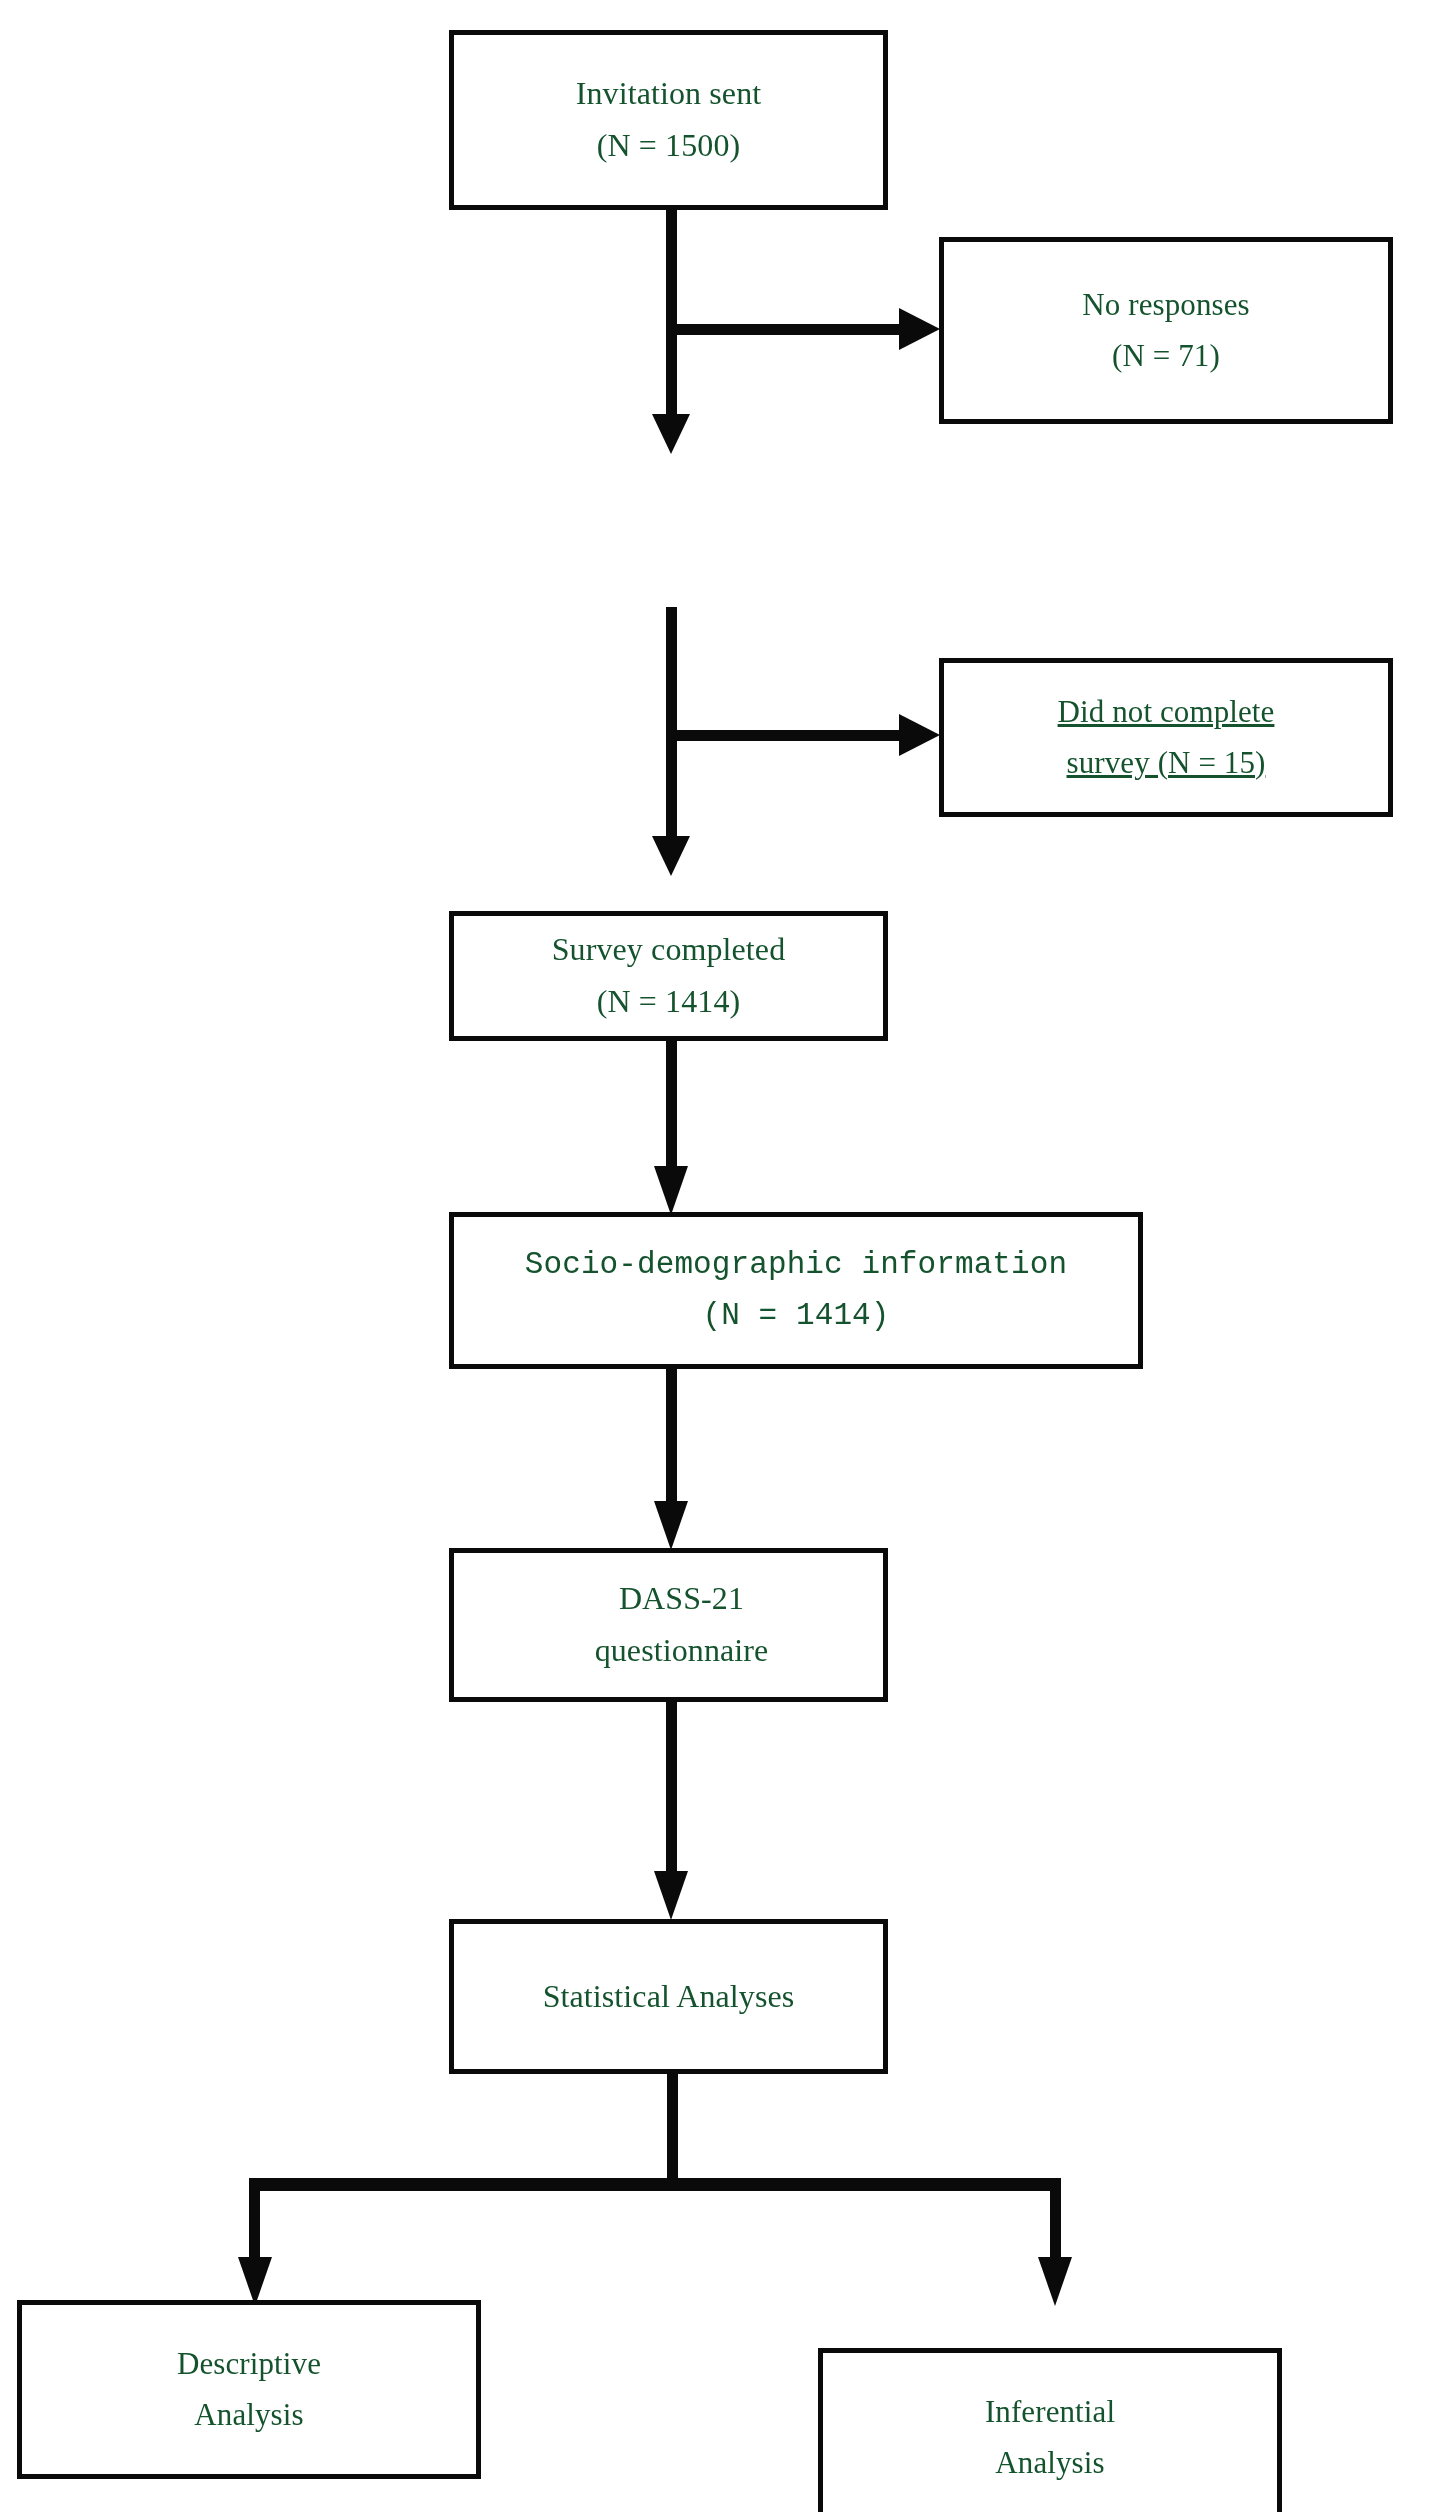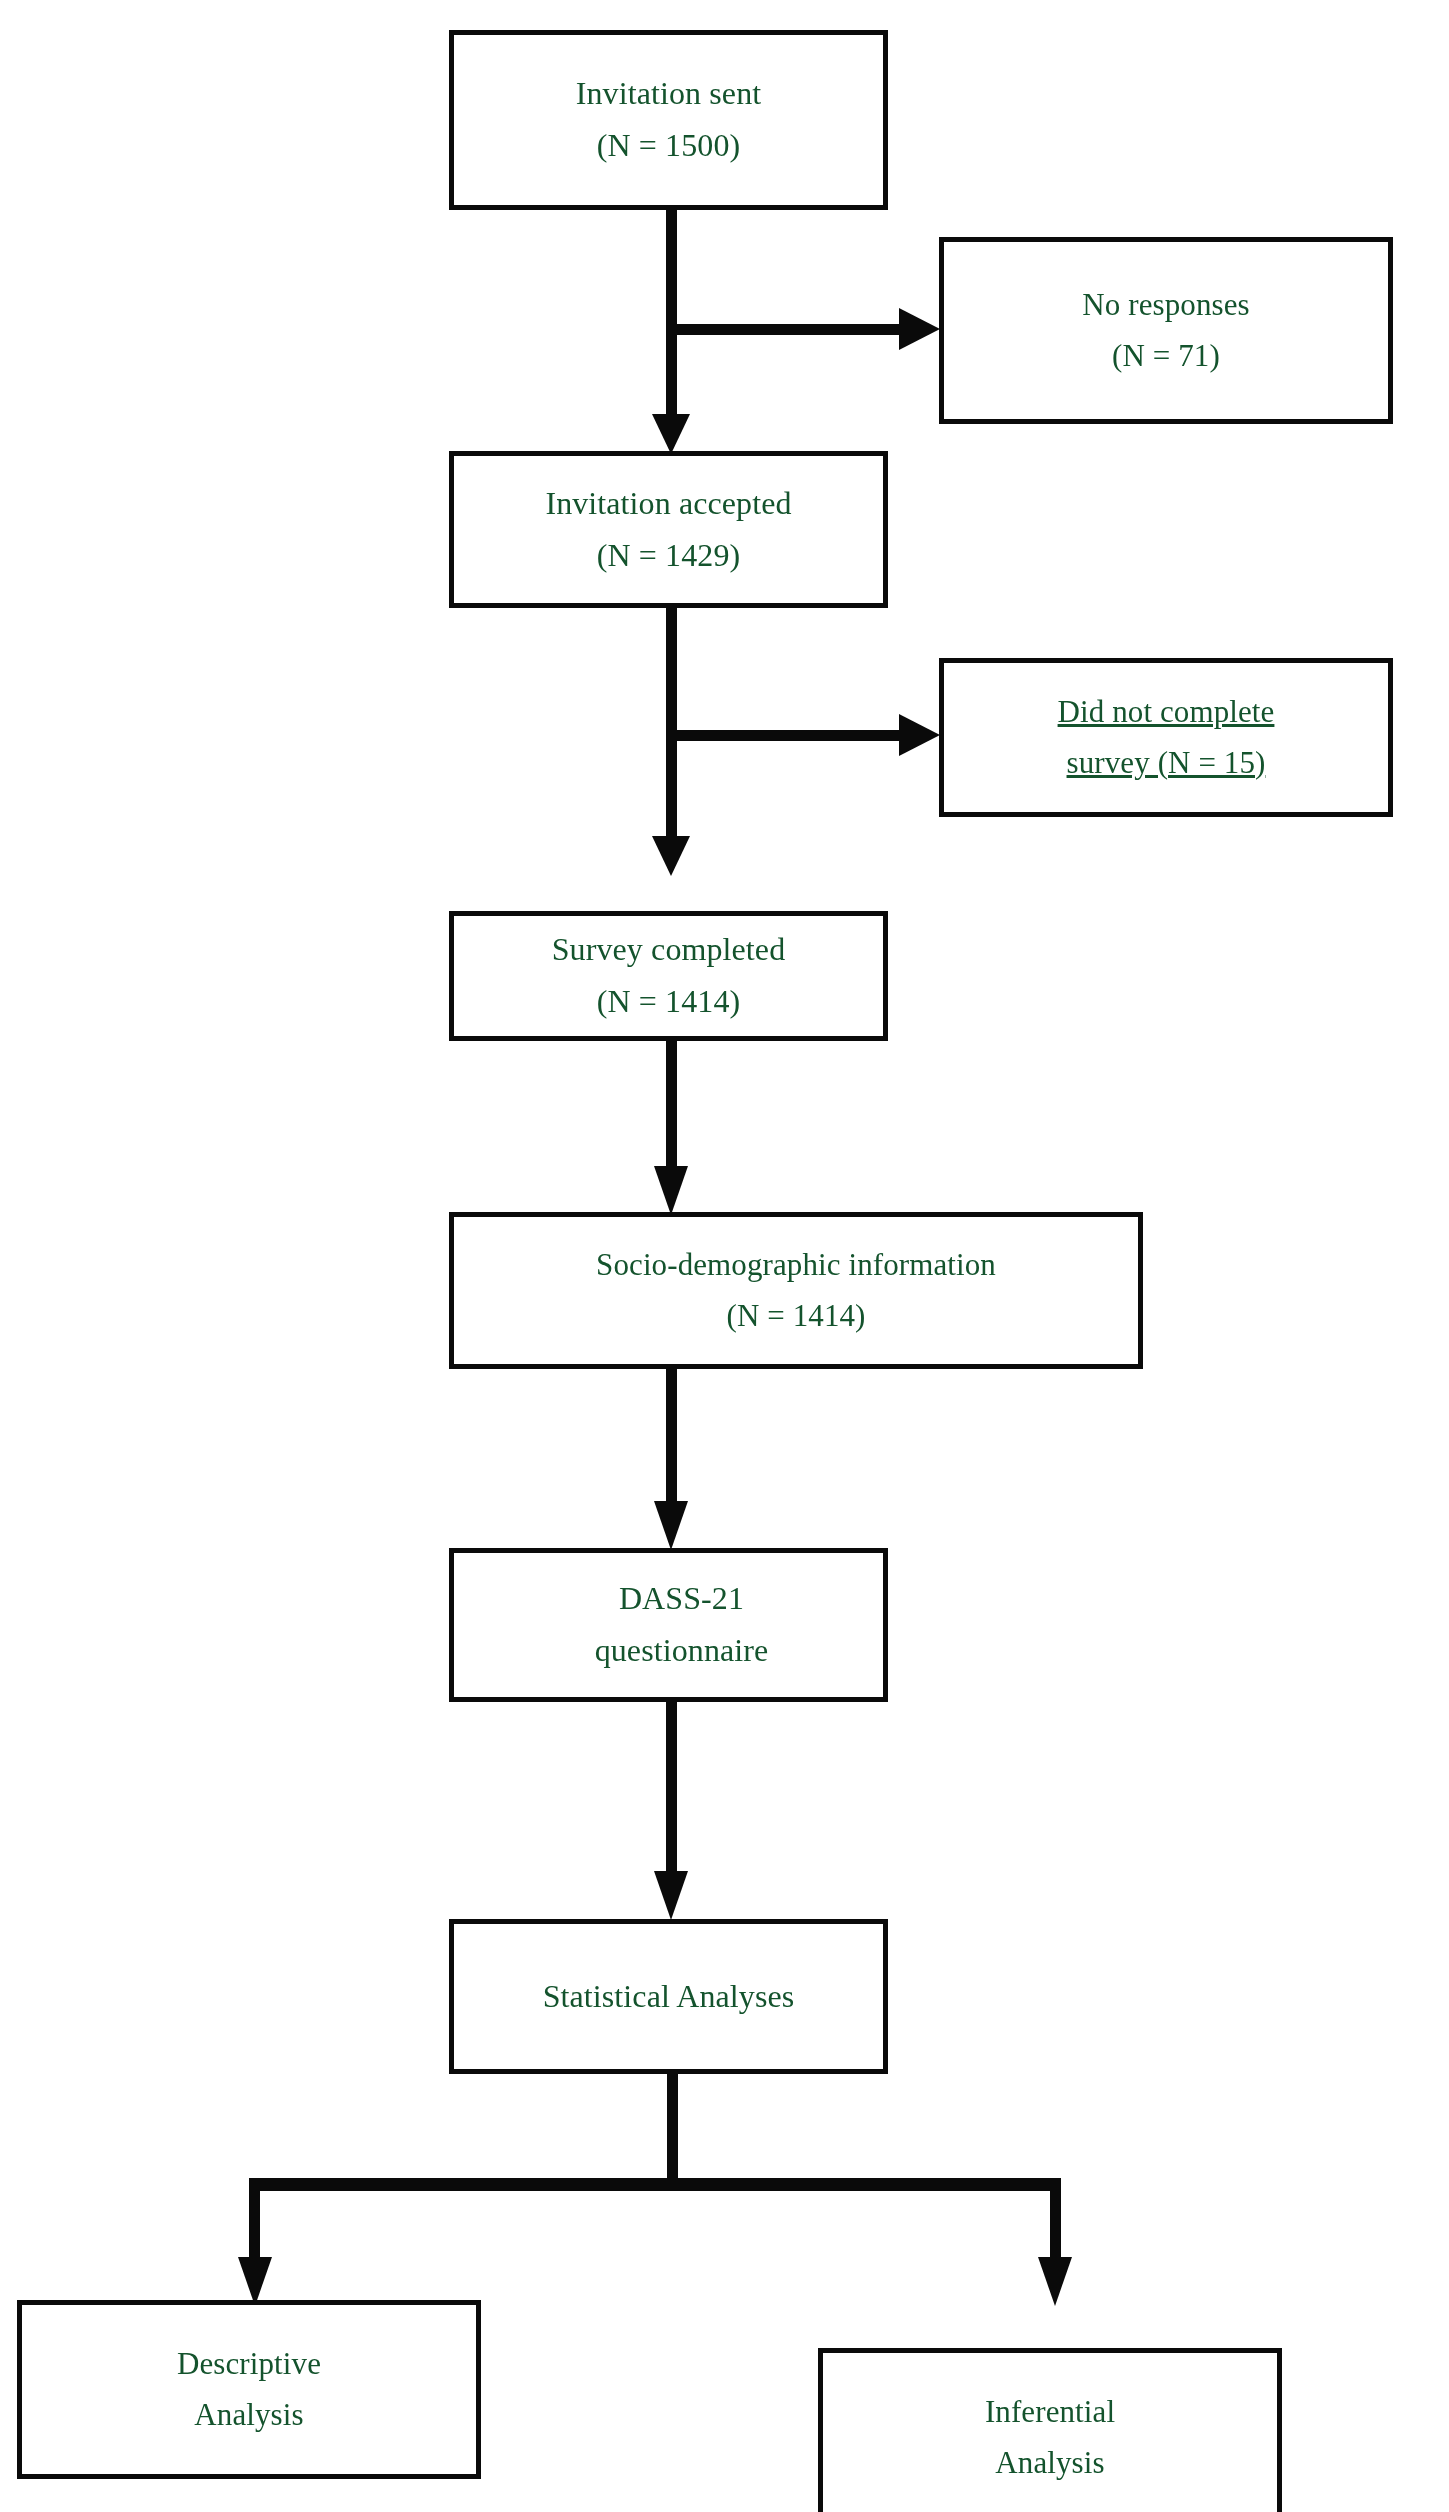--- a/index.html
+++ b/index.html
@@ -102,45 +102,41 @@
   <div class="arrow-down" style="left:652px; top:414px;"></div>
 
   <div class="hline" style="left:666px; top:324px; width:241px;"></div>
   <div class="arrow-right" style="left:899px; top:308px;"></div>
 
   <div class="fbox t-side" style="left:939px; top:237px; width:454px; height:187px;">
     <span class="ln">No responses</span>
     <span class="ln">(N = 71)</span>
   </div>
 
-  <div class="fbox t-main" style="left:449px; top:451px; width:439px; height:157px;">
-    <span class="ln">Invitation accepted</span>
-    <span class="ln">(N = 1429)</span>
-  </div>
 
   <div class="vline" style="left:666px; top:607px; height:231px;"></div>
   <div class="arrow-down" style="left:652px; top:836px;"></div>
 
   <div class="hline" style="left:666px; top:730px; width:241px;"></div>
   <div class="arrow-right" style="left:899px; top:714px;"></div>
 
   <div class="fbox t-side" style="left:939px; top:658px; width:454px; height:159px;text-decoration:underline;">
     <span class="ln">Did not complete</span>
     <span class="ln">survey (N = 15)</span>
   </div>
 
   <div class="fbox t-main" style="left:449px; top:911px; width:439px; height:130px;">
     <span class="ln">Survey completed</span>
     <span class="ln">(N = 1414)</span>
   </div>
 
   <div class="vline" style="left:666px; top:1029px; height:146px;"></div>
   <div class="arrow-down slim" style="left:654px; top:1166px;"></div>
 
-  <div class="fbox t-wide" style="left:449px; top:1212px; width:694px; height:157px;">
+  <div class="fbox t-wide" style="left:449px; top:1212px; width:694px; height:157px;font-family:Liberation Mono, monospace;">
     <span class="ln">Socio-demographic information</span>
     <span class="ln">(N = 1414)</span>
   </div>
 
   <div class="vline" style="left:666px; top:1369px; height:141px;"></div>
   <div class="arrow-down slim" style="left:654px; top:1501px;"></div>
 
   <div class="fbox t-main" style="left:449px; top:1548px; width:439px; height:154px;padding-left:26px;">
     <span class="ln">DASS-21</span>
     <span class="ln">questionnaire</span>

